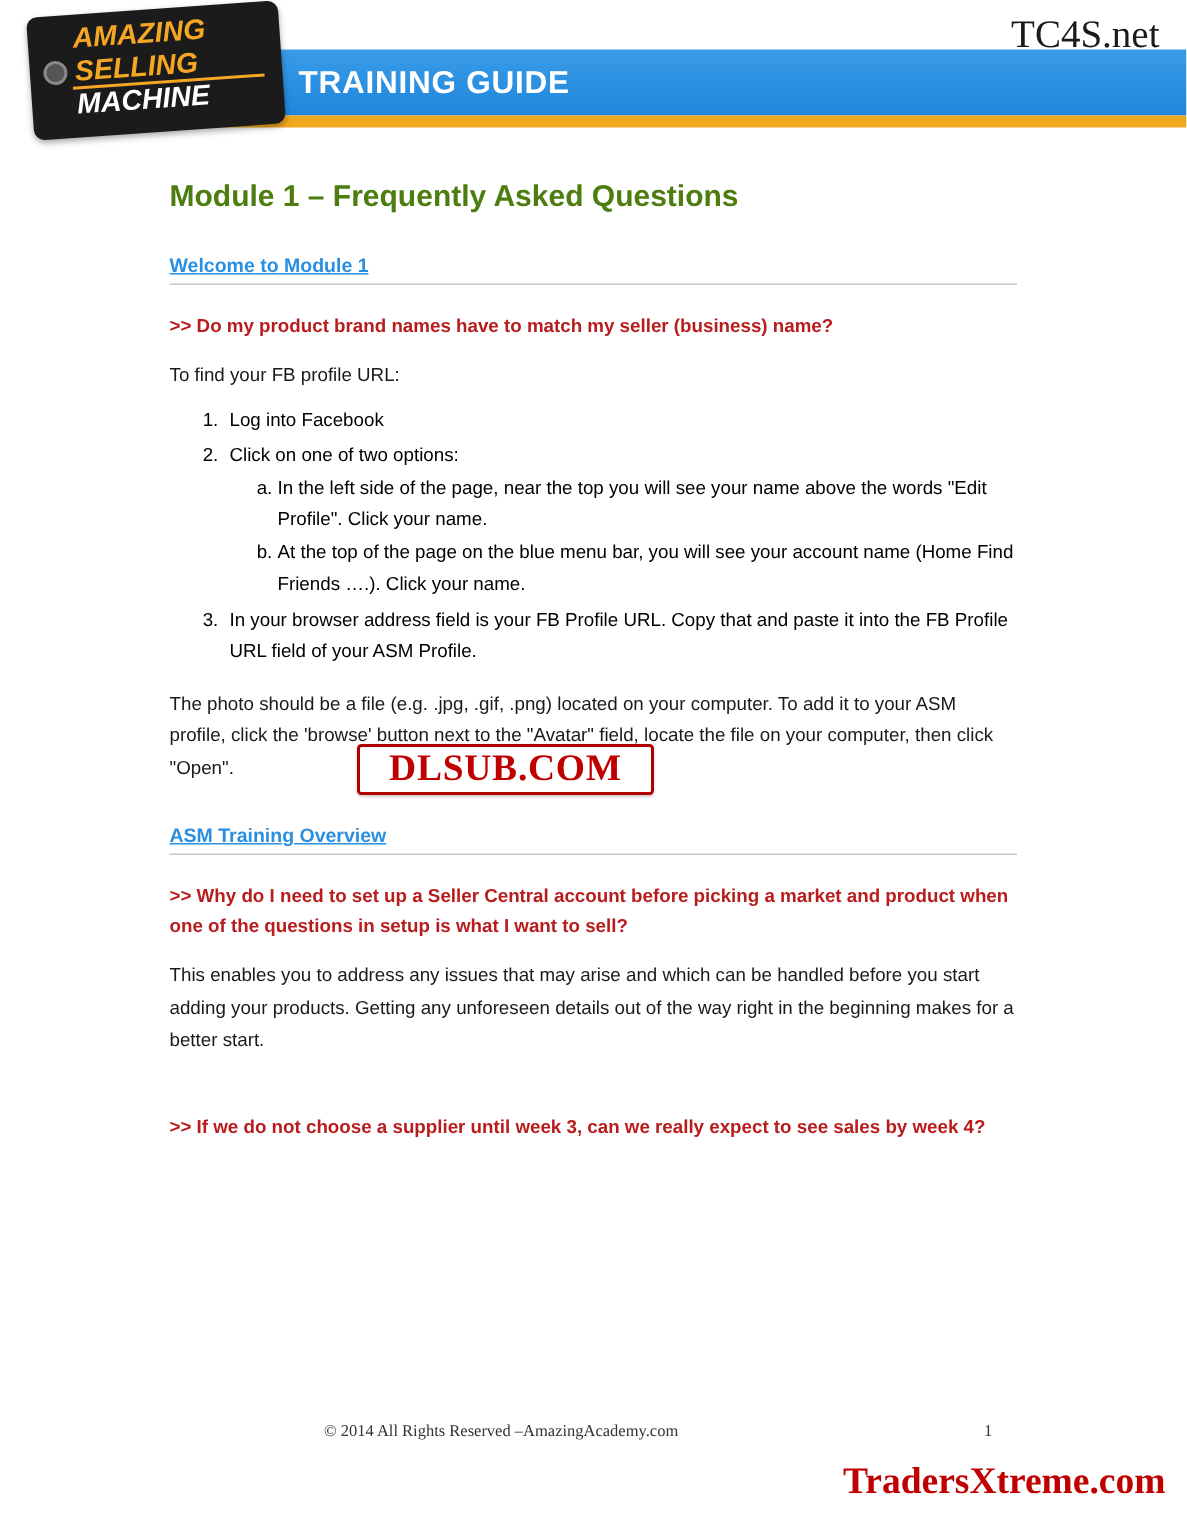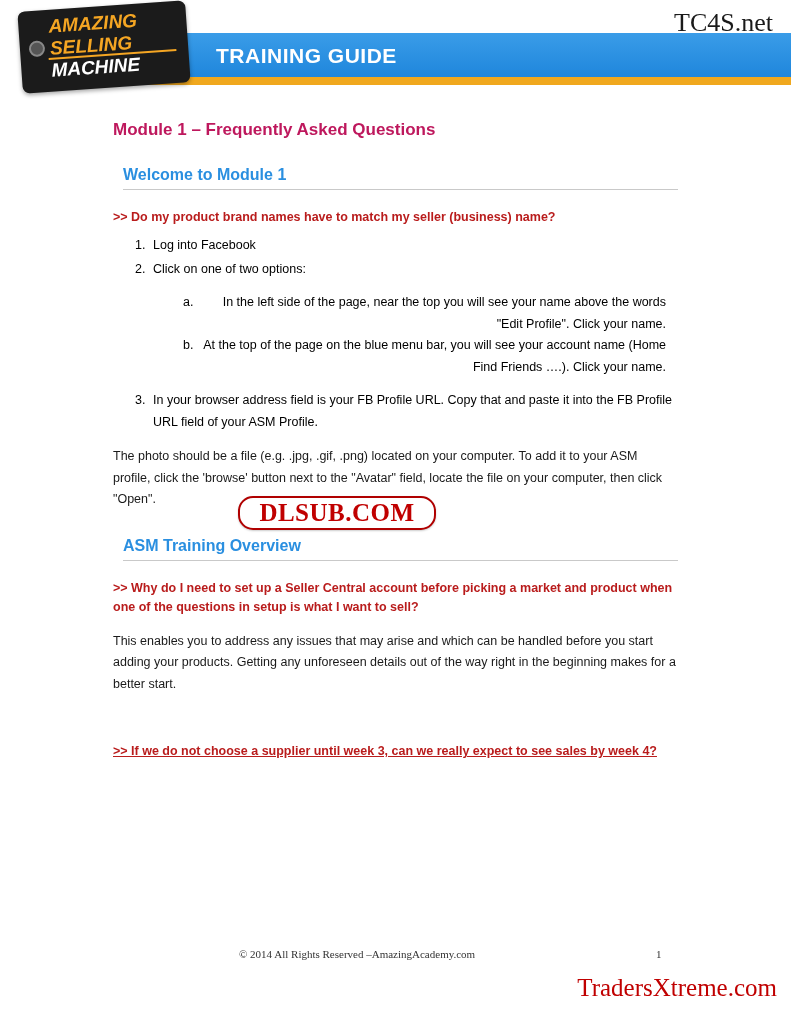--- a/index.html
+++ b/index.html
@@ -31,21 +31,21 @@
   .header-bar-bottom {
     position: absolute;
     left: 113px;
     top: 77px;
     width: 678px;
     height: 8px;
     background: #f0a81e;
   }
   .header-title {
     position: absolute;
-    left: 216px;
+    left: 199px;
     top: 44px;
     color: #ffffff;
     font-size: 21px;
     font-weight: bold;
     letter-spacing: 0.5px;
     font-family: "Liberation Sans", sans-serif;
   }
 
   
   .logo-badge {
@@ -113,34 +113,35 @@
     text-shadow: 1px 1px 0 #ffffff;
   }
 
   
   .doc {
     position: relative;
     padding: 0 113px 0 113px;
     width: 791px;
   }
   h1.module-title {
-    color: #be185d;
-    font-size: 17px;
+    color: #4d7c0f;
+    font-size: 20px;
     font-weight: bold;
     margin: 24px 0 0 0;
     font-family: "Liberation Sans", sans-serif;
   }
   h2.section-title {
     color: #2a8fe0;
-    font-size: 16px;
-    font-weight: bold;
-    margin: 26px 0 4px 10px;
+    font-size: 13px;
+    font-weight: bold;
+    margin: 26px 0 4px 0;
     padding-bottom: 5px;
     border-bottom: 1px solid #c9c9c9;
     font-family: "Liberation Sans", sans-serif;
+    text-decoration: underline;
   }
   .q {
     font-size: 12.5px;
     font-weight: bold;
     color: #b91c1c;
     margin: 18px 0 0 0;
     line-height: 1.55;
   }
   p.a {
     font-size: 12.5px;
@@ -150,68 +151,67 @@
   }
   ol.steps {
     margin: 8px 0 0 0;
     padding-left: 36px;
     font-size: 12.5px;
     line-height: 1.72;
   }
   ol.steps > li { margin-top: 2px; padding-left: 4px; }
   ol.sub {
     list-style-type: lower-alpha;
-    margin: 12px;
+    margin: 0;
     padding-left: 32px;
-    text-align: right;
   }
   ol.sub > li { margin-top: 0; }
 
   
   .footer {
     position: absolute;
     left: 0;
     top: 948px;
     width: 791px;
     font-size: 11px;
     color: #333;
     font-family: "Liberation Serif", serif;
   }
   .footer .copyright {
     position: absolute;
-    left: 239px;
+    left: 216px;
     top: 0;
   }
   .footer .pageno {
     position: absolute;
     left: 656px;
     top: 0;
   }
 
   .tx-brand {
     position: absolute;
     right: 14px;
     top: 974px;
     font-family: "Liberation Serif", serif;
     font-size: 25px;
-    font-weight: normal;
+    font-weight: bold;
     color: #c00000;
     text-shadow: 1px 1px 0 #ffffff;
   }
 
   
   .watermark {
     position: absolute;
     left: 238px;
     top: 496px;
     width: 198px;
     height: 34px;
     background: #ffffff;
     border: 2px solid #b00000;
-    border-radius: 15px;
+    border-radius: 3px;
     display: flex;
     align-items: center;
     justify-content: center;
     box-shadow: 0 1px 2px rgba(0,0,0,0.2);
   }
   .watermark span {
     color: #c00000;
     font-family: "Liberation Serif", serif;
     font-weight: bold;
     font-size: 25px;
@@ -238,41 +238,42 @@
 </div>
 
 <div class="doc">
 
   <h1 class="module-title">Module 1 – Frequently Asked Questions</h1>
 
   <h2 class="section-title">Welcome to Module 1</h2>
 
   <p class="q">&gt;&gt; Do my product brand names have to match my seller (business) name?</p>
 
+  <p class="a">To find your FB profile URL:</p>
 
   <ol class="steps">
     <li>Log into Facebook</li>
     <li>
       <span>Click on one of two options:</span>
       <ol class="sub">
         <li>In the left side of the page, near the top you will see your name above the words "Edit Profile".  Click your name.</li>
         <li>At the top of the page on the blue menu bar, you will see your account name (Home  Find Friends ….). Click your name.</li>
       </ol>
     </li>
     <li>In your browser address field is your FB Profile URL.  Copy that and paste it into the FB Profile URL field of your ASM Profile.</li>
   </ol>
 
   <p class="a">The photo should be a file (e.g. .jpg, .gif, .png) located on your computer.  To add it to your ASM profile, click the 'browse' button next to the "Avatar" field, locate the file on your computer, then click "Open".</p>
 
   <h2 class="section-title">ASM Training Overview</h2>
 
   <p class="q">&gt;&gt; Why do I need to set up a Seller Central account before picking a market and product when one of the questions in setup is what I want to sell?</p>
   <p class="a">This enables you to address any issues that may arise and which can be handled before you start adding your products.  Getting any unforeseen details out of the way right in the beginning makes for a better start.</p>
 
-  <p class="q" style="margin-top:47px;text-decoration:underline;">&gt;&gt; If we do not choose a supplier until week 3, can we really expect to see sales by week 4?</p>
+  <p class="q" style="margin-top:37px;">&gt;&gt; If we do not choose a supplier until week 3, can we really expect to see sales by week 4?</p>
 </div>
 
 <div class="watermark">
   <span>DLSUB.COM</span>
 </div>
 
 <div class="footer">
   <div class="copyright">© 2014 All Rights Reserved –AmazingAcademy.com</div>
   <div class="pageno">1</div>
 </div>

